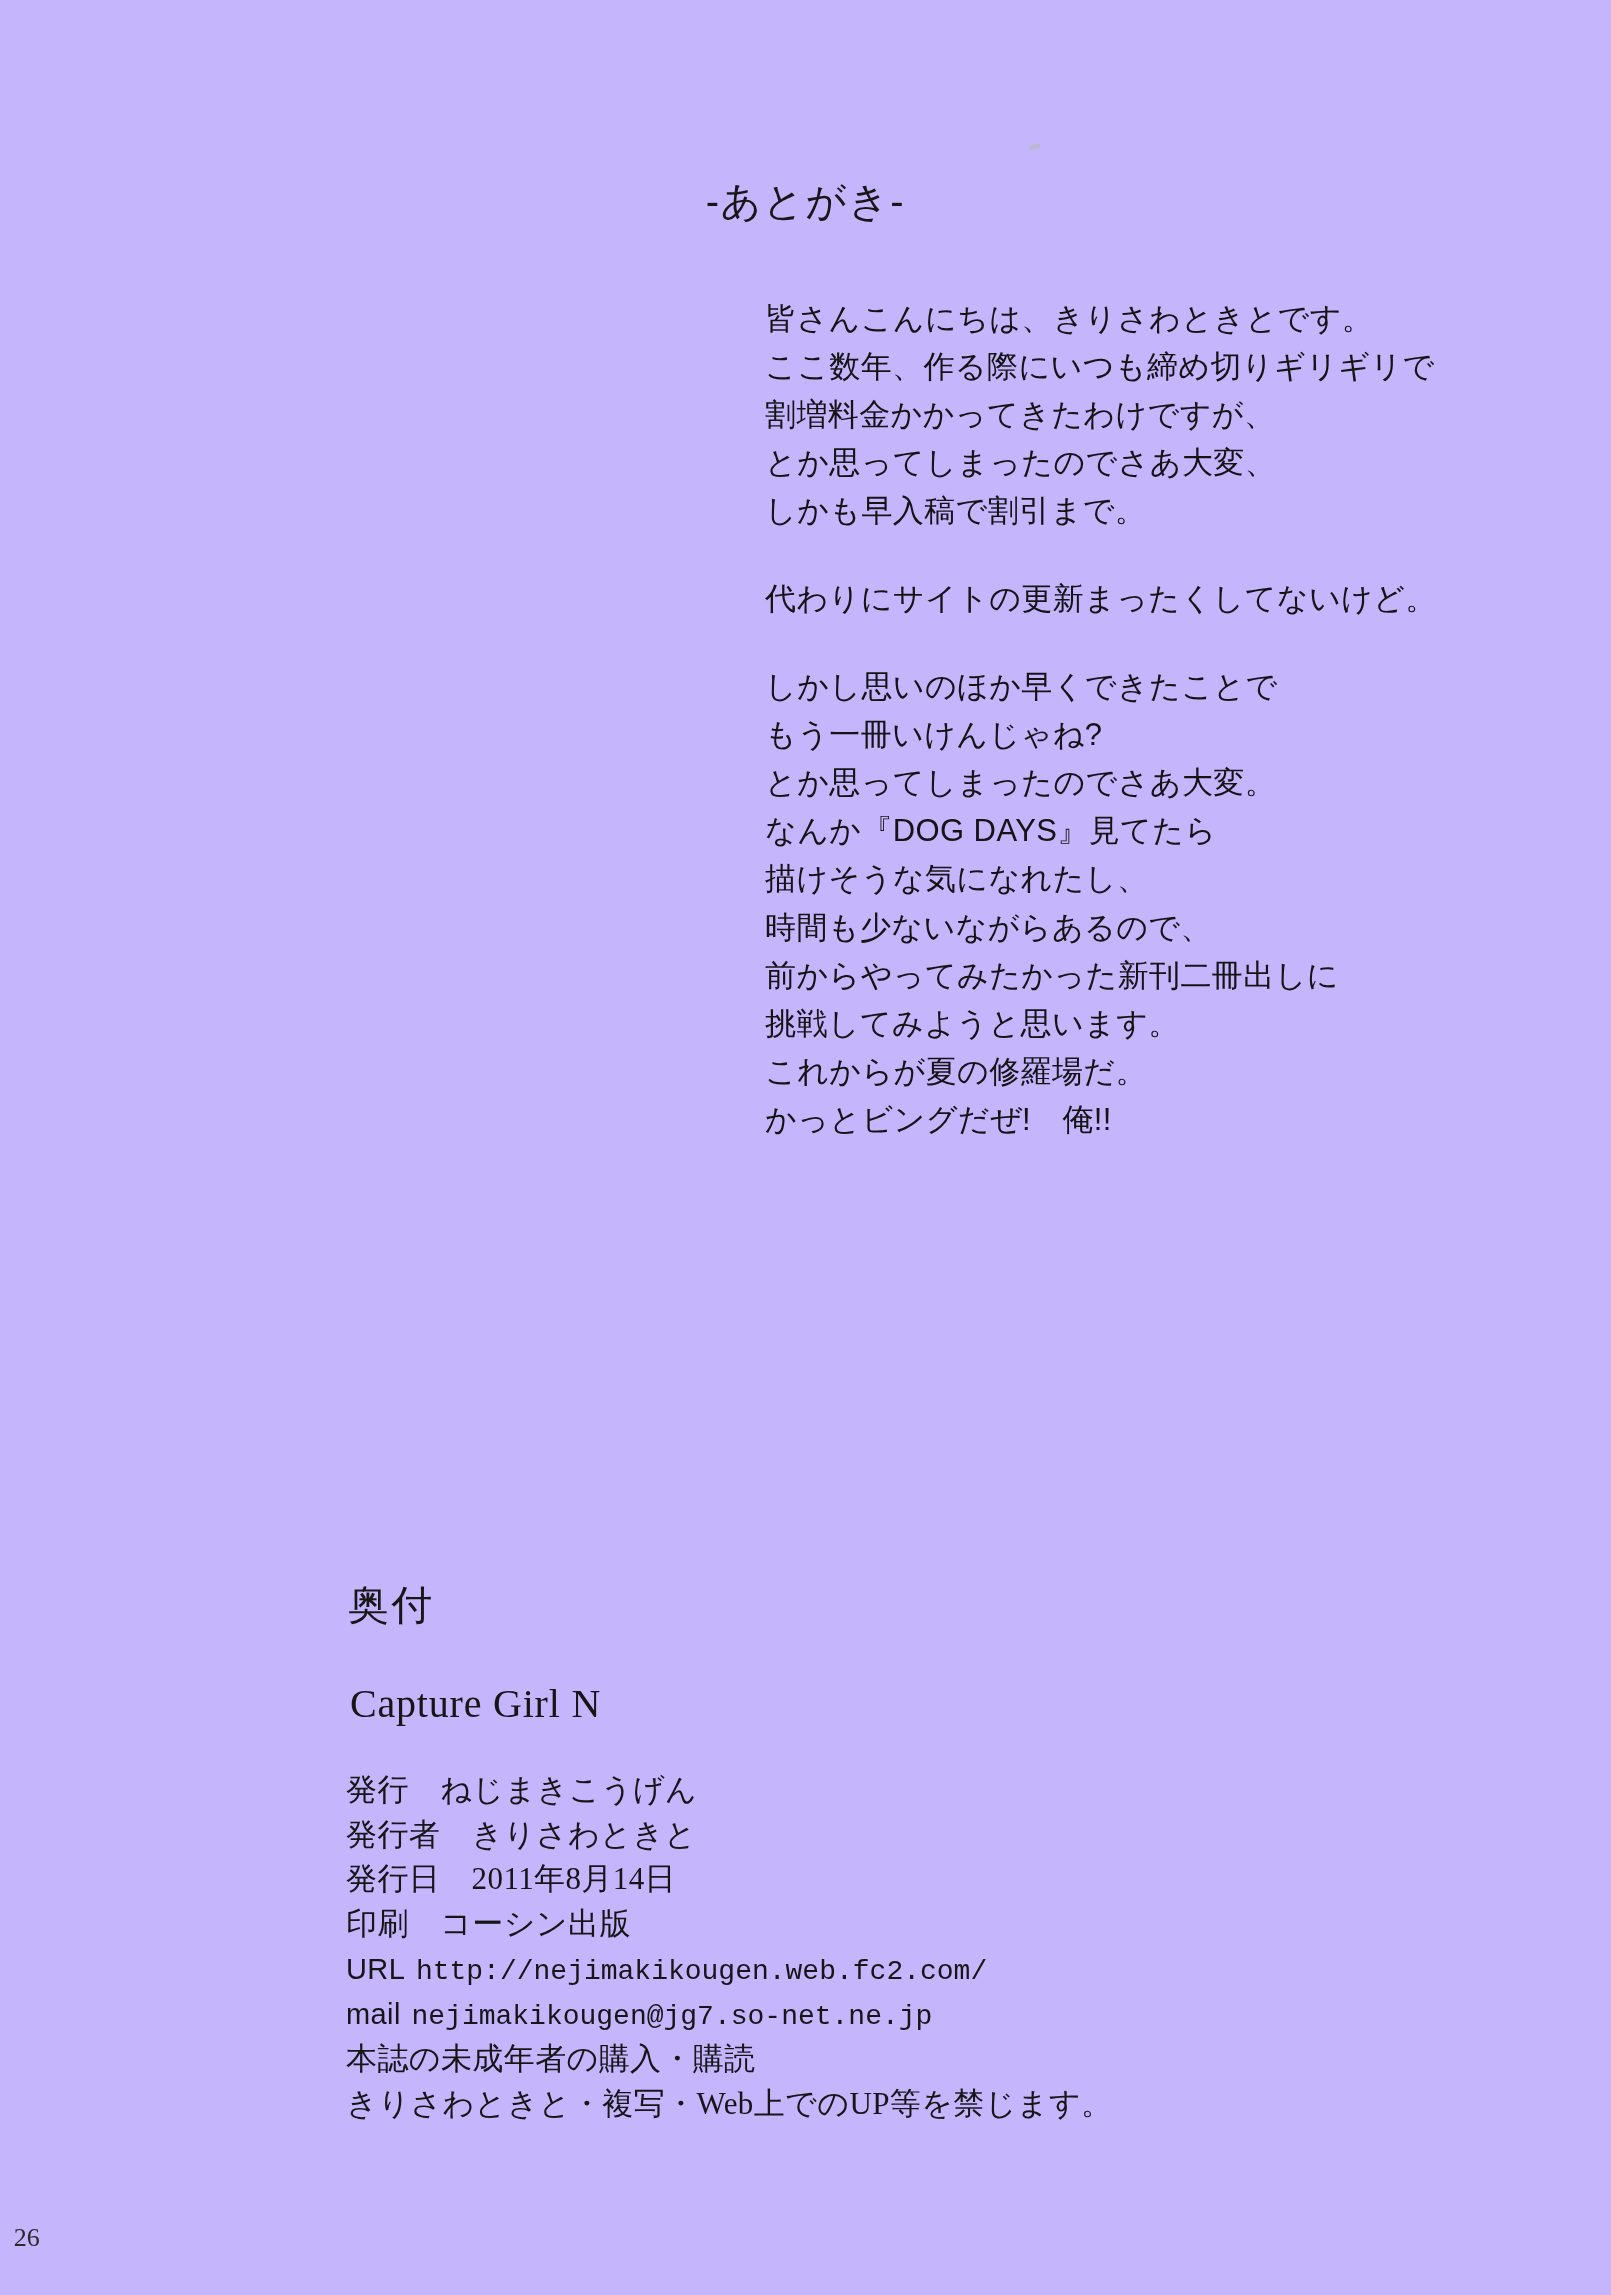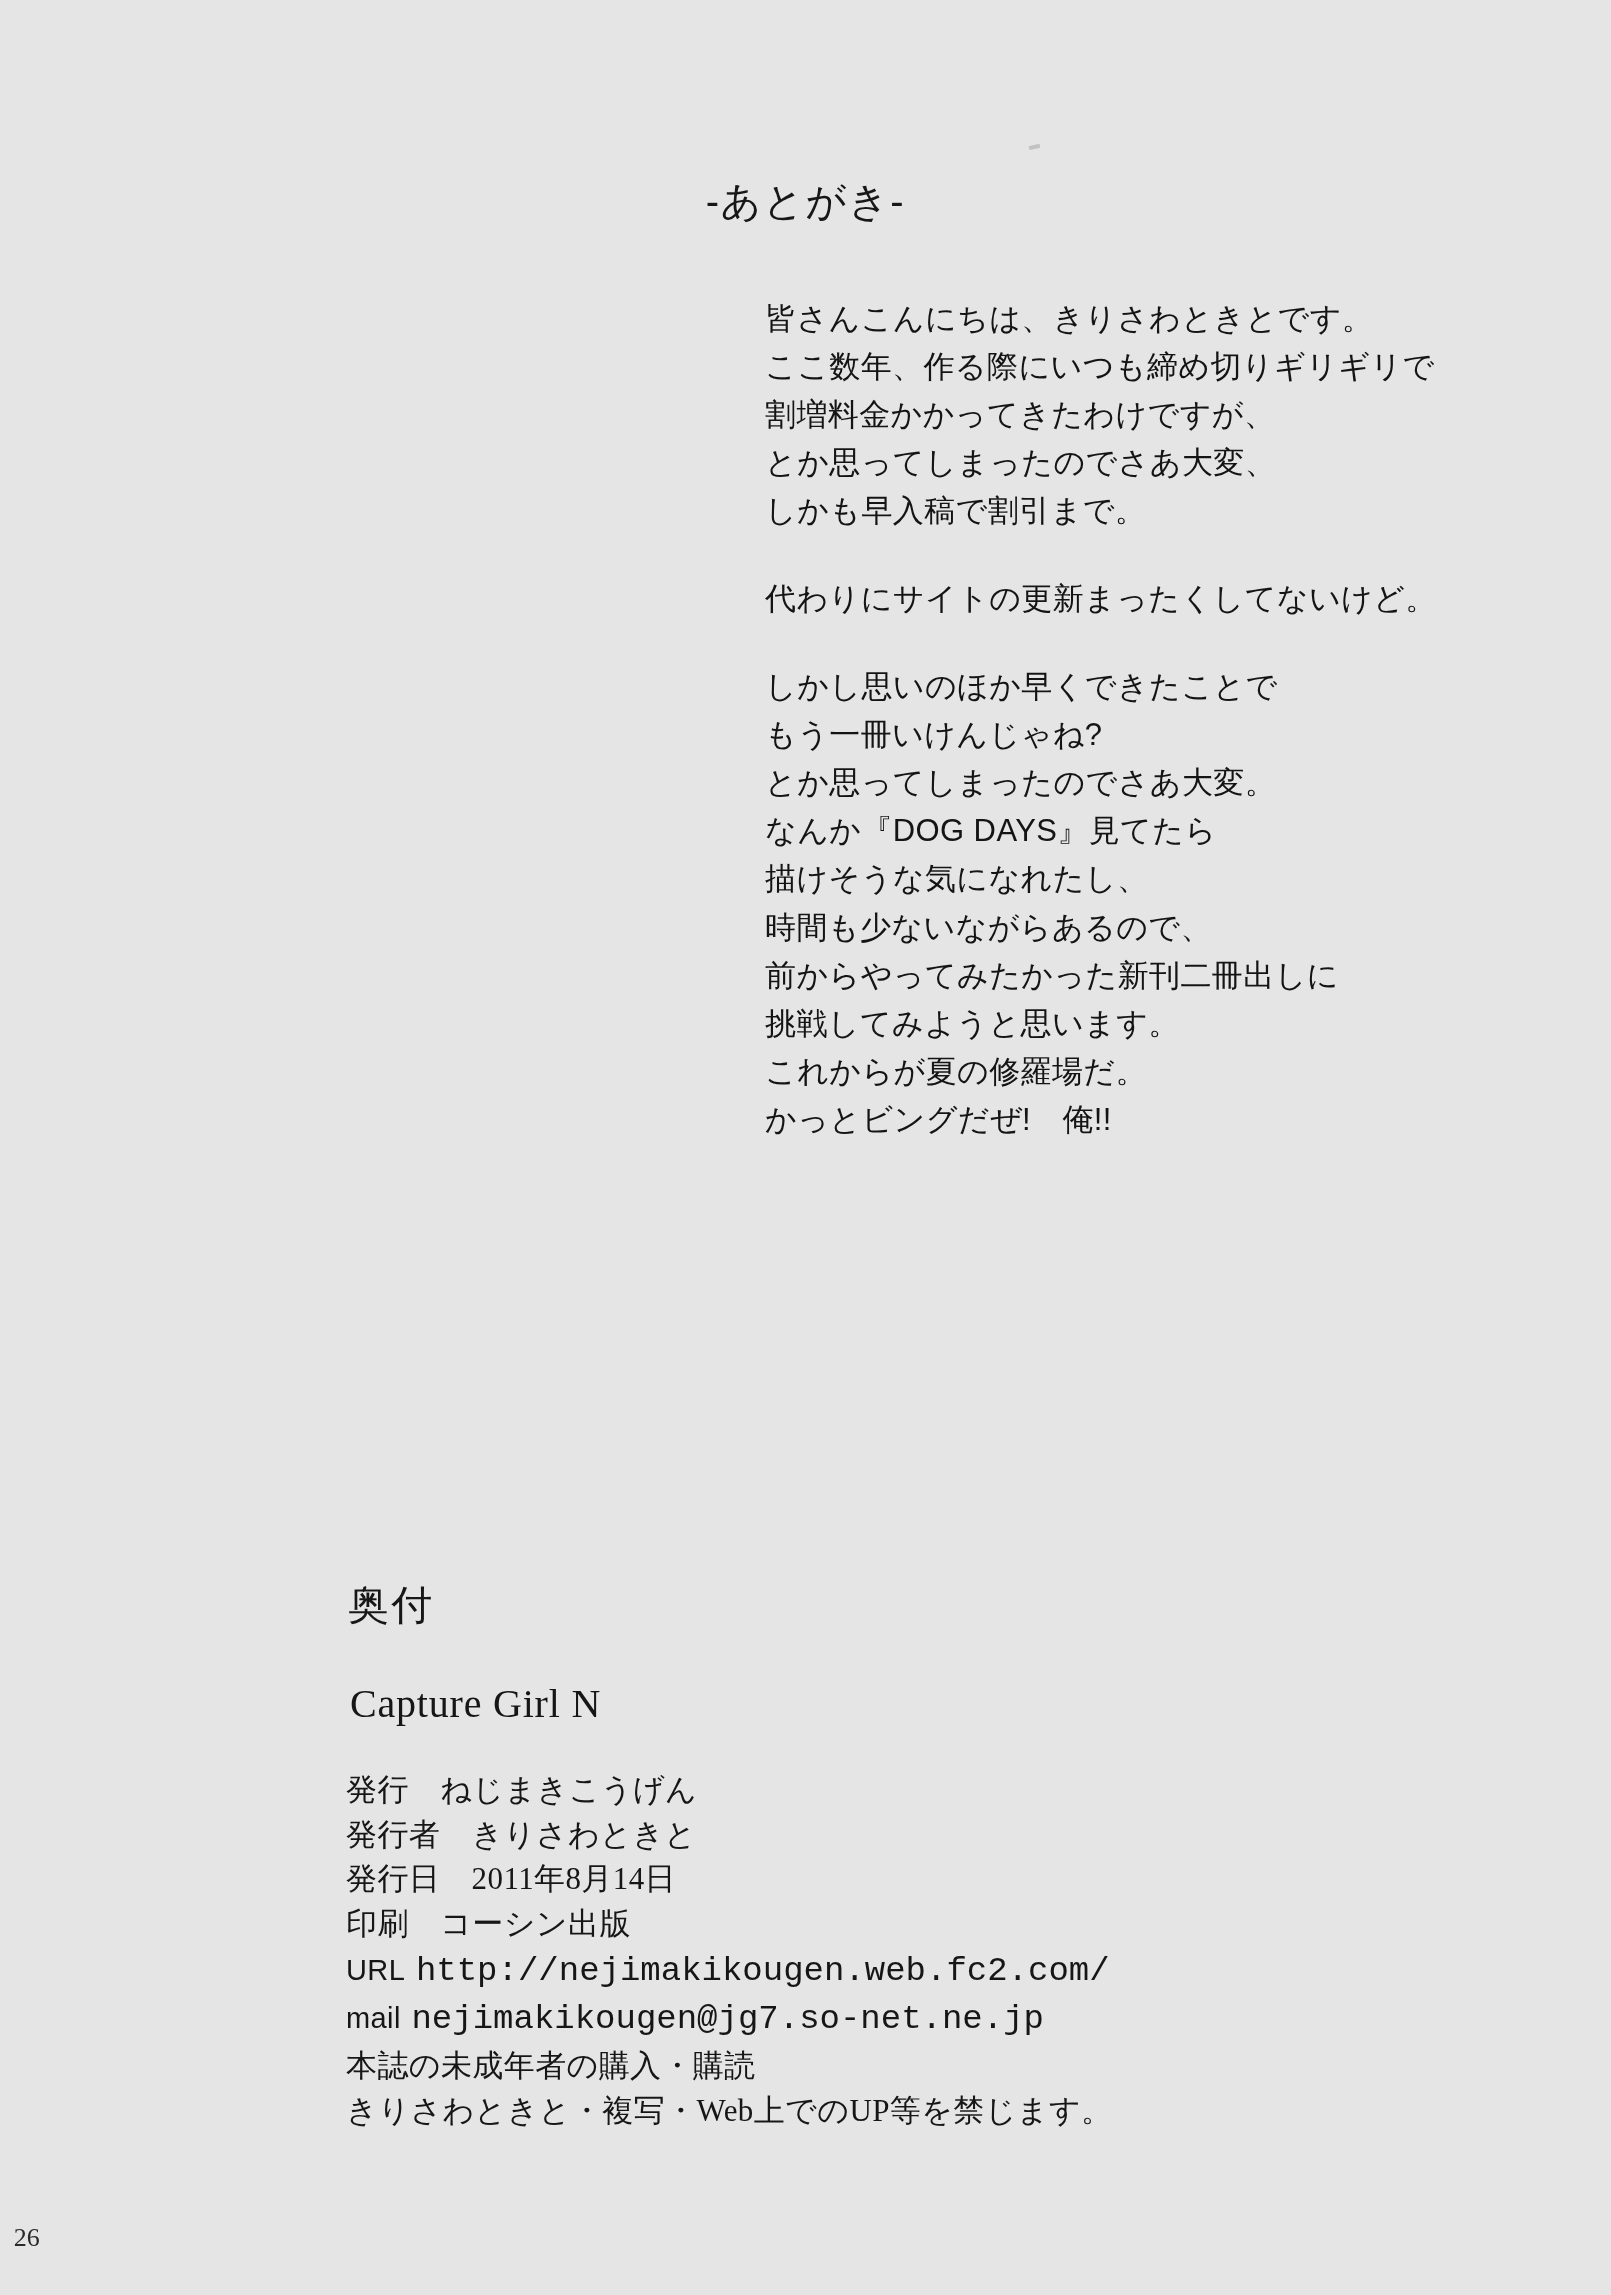--- a/index.html
+++ b/index.html
@@ -12,21 +12,21 @@
     height: 2295px;
     position: relative;
     font-family: "Liberation Sans", sans-serif;
     color: #1a1a1a;
     overflow: hidden;
   }
 
   .page {
     position: absolute;
     inset: 0;
-    background: #e5e5e5;
+    background: #c4b5fd;
   }
 
   
   .afterword-title {
     position: absolute;
     top: 174px;
     left: 0;
     width: 1611px;
     text-align: center;
     font-size: 40px;
@@ -81,21 +81,21 @@
     font-size: 31px;
     line-height: 1.44;
     color: #161616;
     letter-spacing: 0.4px;
   }
   .colophon-list div {
     white-space: pre;
   }
   .colophon-list .mono {
     font-family: "Liberation Mono", monospace;
-    font-size: 34px;
+    font-size: 28px;
     letter-spacing: 0px;
   }
   .colophon-list .label-mono {
     font-family: Liberation Sans, sans-serif;
     font-size: 29px;
   }
 
   .page-number {
     position: absolute;
     left: 13.8px;

